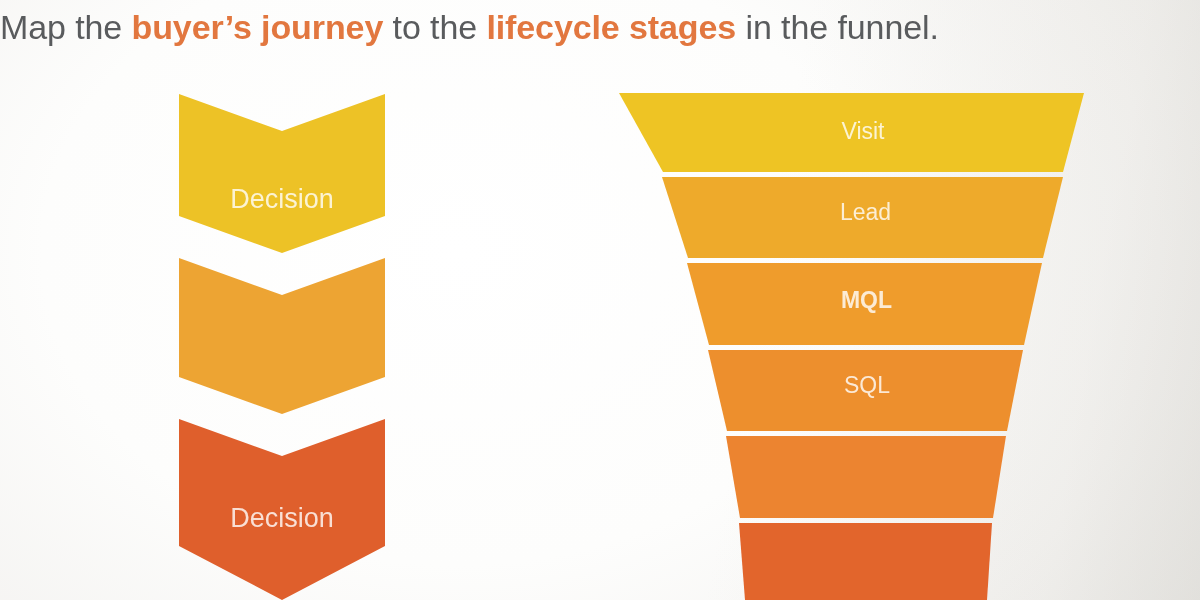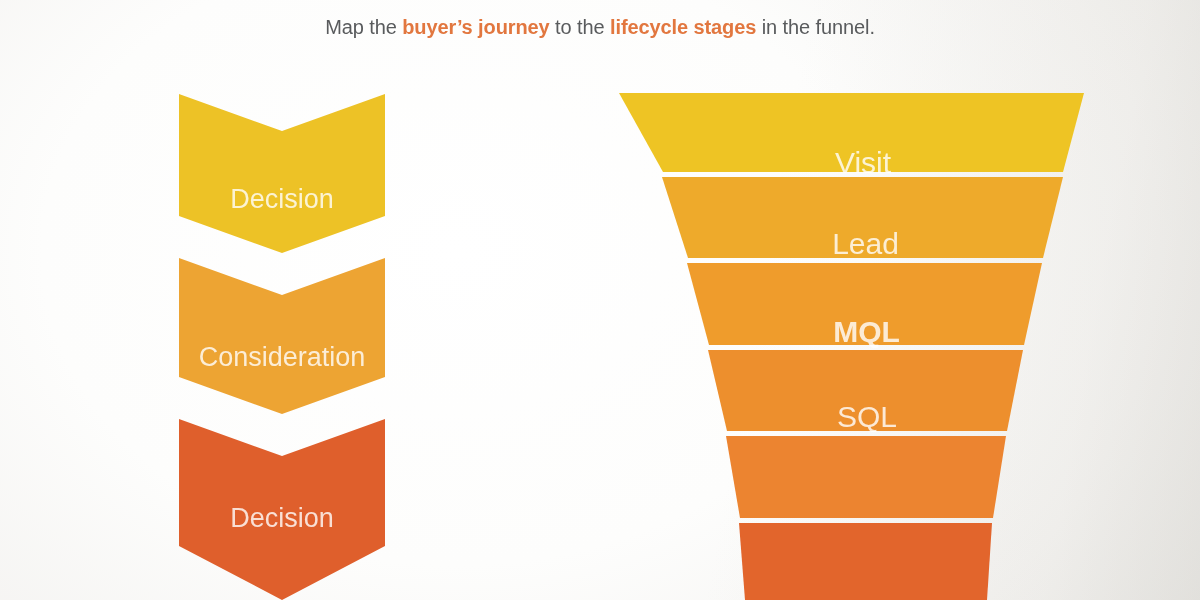--- a/index.html
+++ b/index.html
@@ -35,22 +35,21 @@
       rgba(222,220,214,0.22) 88%,
       rgba(205,203,197,0.34) 100%);
   }
 
   
   #headline {
     position: absolute;
     left: 0;
     top: 4px;
     width: 1200px;
-    text-align: center;
-    font-size: 20px;
+    font-size: 34px;
     line-height: 46px;
     letter-spacing: -0.1px;
     color: #595b5d;
     white-space: nowrap;
     z-index: 5;
   }
   #headline .hl {
     font-weight: bold;
     color: #e2773f;
   }
@@ -68,21 +67,21 @@
   .band-label {
     position: absolute;
     text-align: center;
     color: rgba(255, 255, 255, 0.80);
     font-weight: 400;
     white-space: nowrap;
     pointer-events: none;
     z-index: 4;
   }
   .chev-label { font-size: 27px; }
-  .funnel-label { font-size: 30px; margin-top: 28px; }
+  .funnel-label { font-size: 23px; }
 </style>
 </head>
 <body>
 
 <div id="stage">
 
   <div id="headline">
     <span>Map the </span><span class="hl">buyer’s journey</span><span> to the </span><span class="hl">lifecycle stages</span><span> in the funnel.</span>
   </div>
 
@@ -150,21 +149,20 @@
       <path d="M 739,523
                L 992,523
                L 987,600
                L 745,600
                Z" fill="#e2652c"></path>
     </g>
   </svg>
 
   <div class="band-label chev-label" style="left:179px; top:184px; width:206px;">Decision</div>
 
-  <div class="band-label chev-label" style="left:179px; top:342px; width:206px;">Consideration</div>
 
   <div class="band-label chev-label" style="left:179px; top:503px; width:206px;">Decision</div>
 
   <div class="band-label funnel-label" style="left:663px; top:118px; width:400px;">Visit</div>
 
   <div class="band-label funnel-label" style="left:688px; top:199px; width:355px;">Lead</div>
 
   <div class="band-label funnel-label" style="left:709px; top:287px; width:315px;font-weight:bold;">MQL</div>
 
   <div class="band-label funnel-label" style="left:727px; top:372px; width:280px;">SQL</div>

